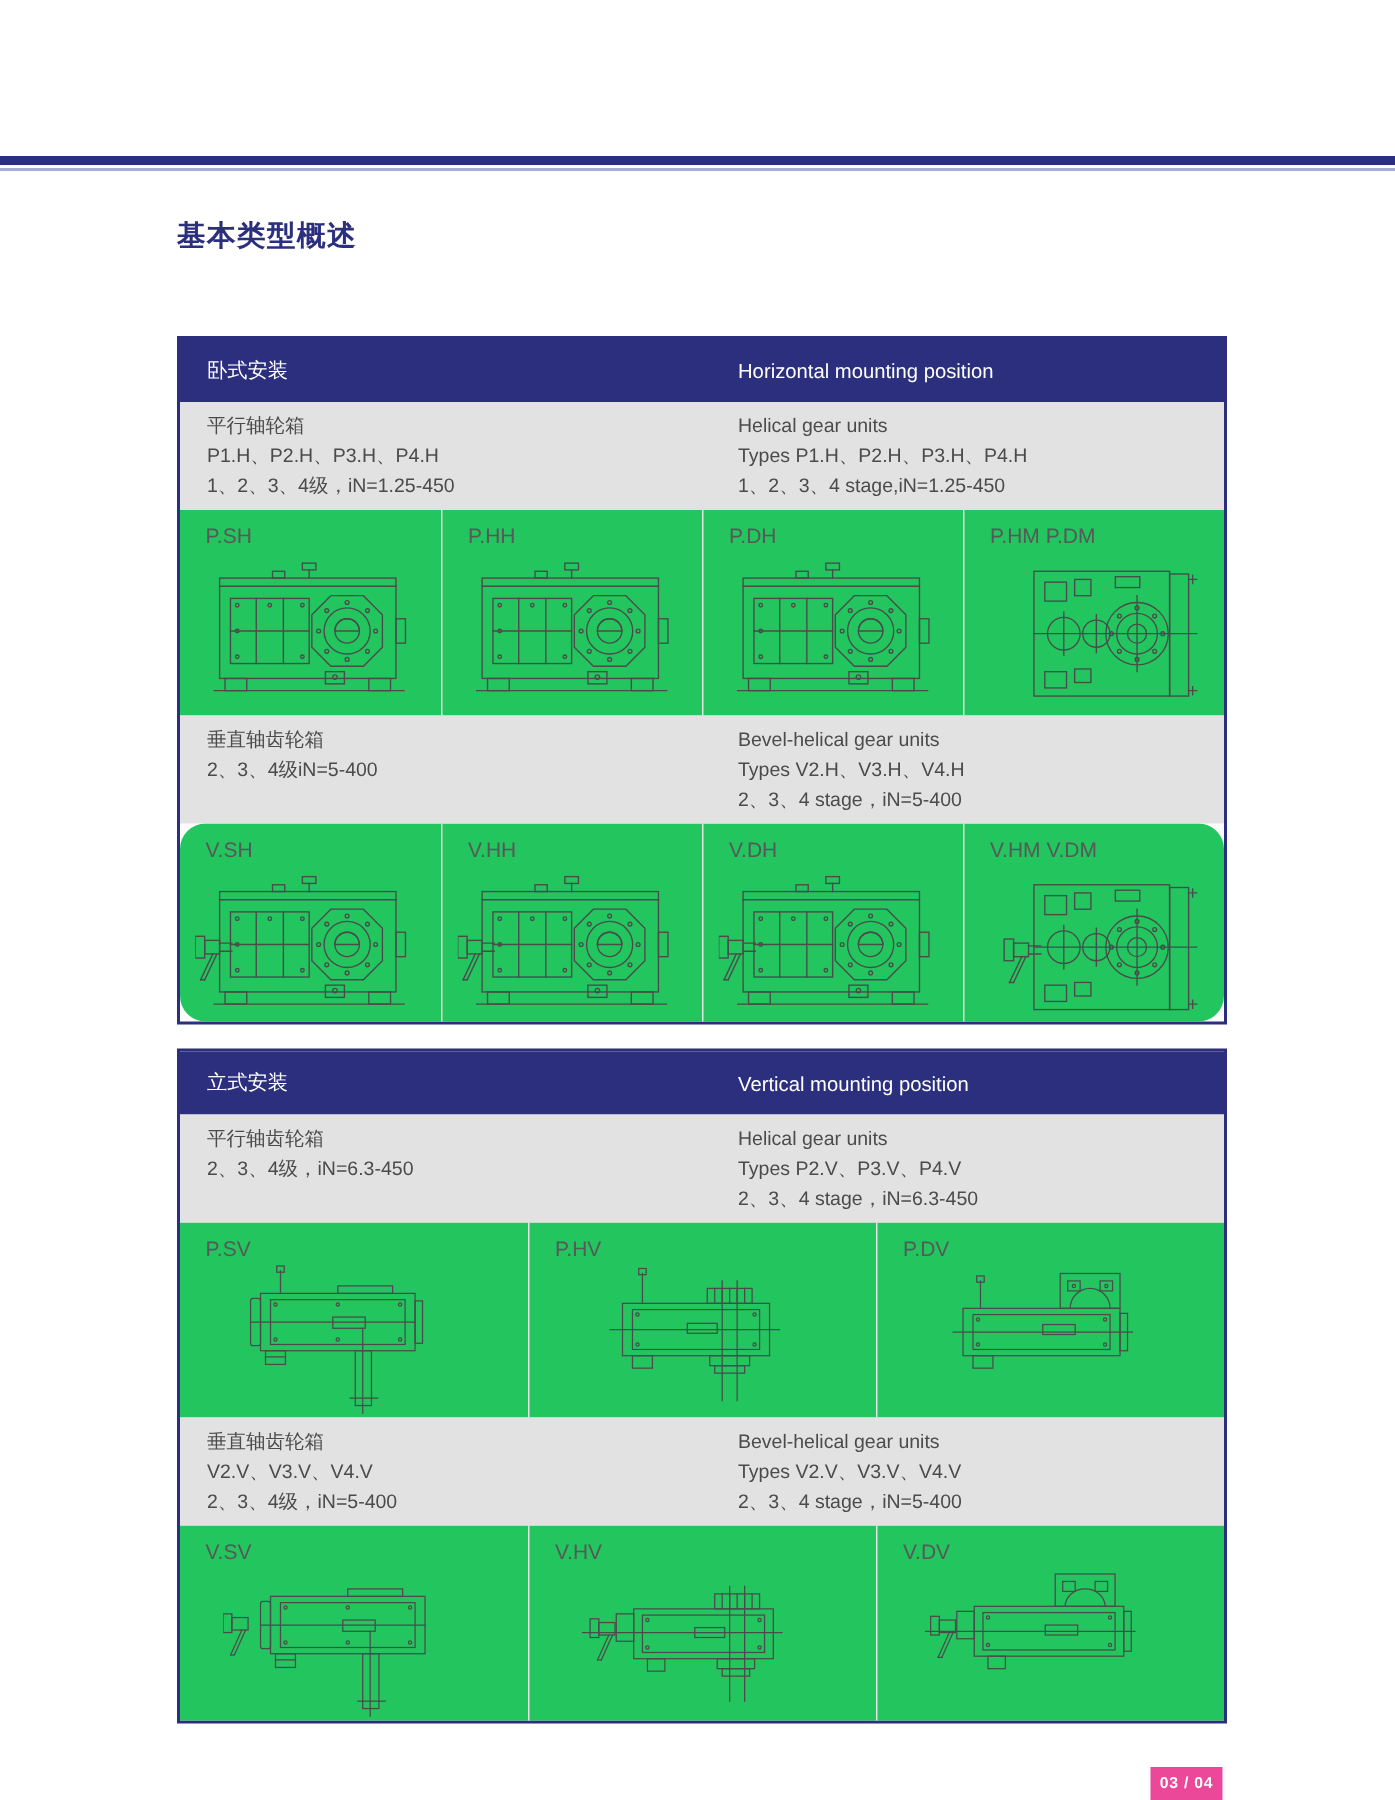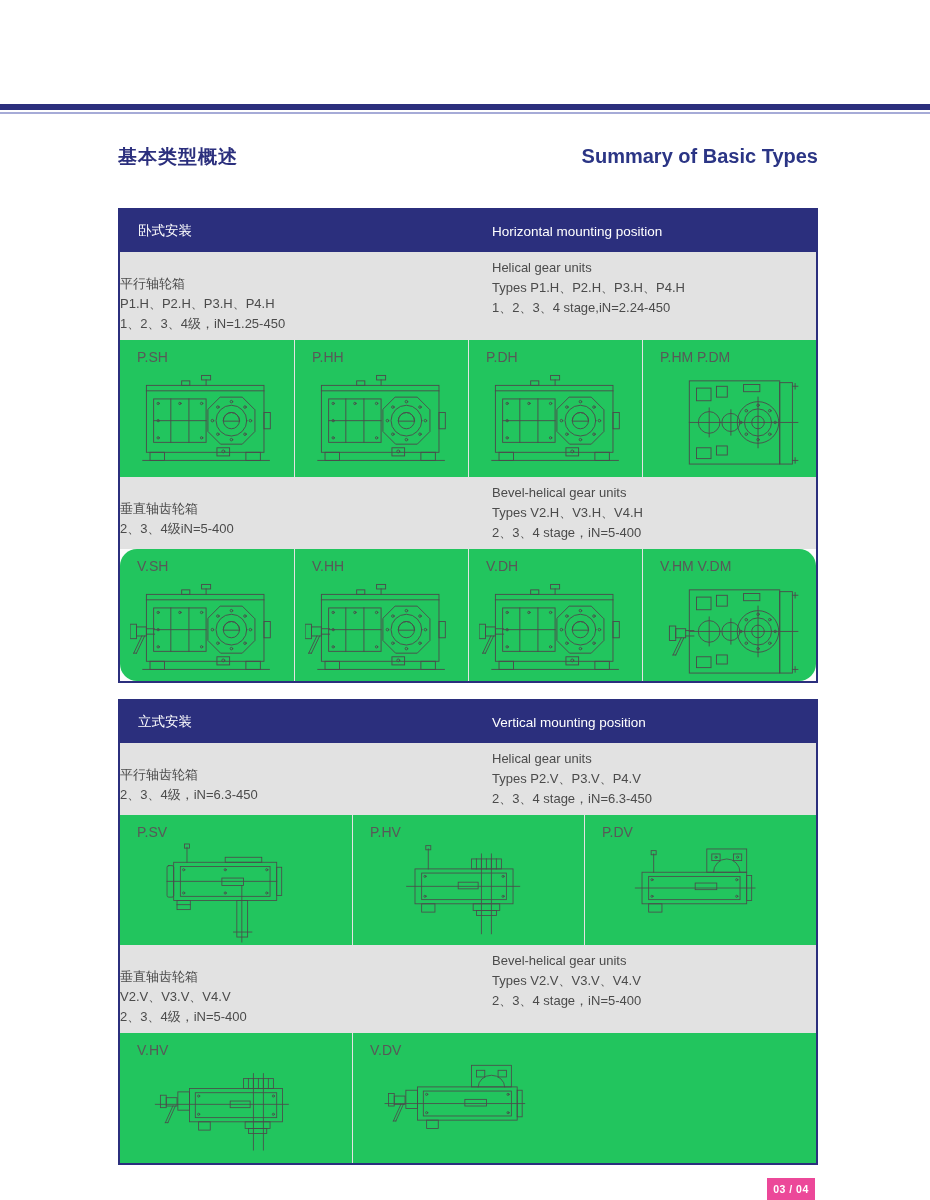--- a/index.html
+++ b/index.html
@@ -11,28 +11,28 @@
   
   .top-rule-main{position:absolute;left:0;top:104px;width:930px;height:6px;background:#2b2f7d;}
   .top-rule-sub{position:absolute;left:0;top:112px;width:930px;height:2px;background:#a6abd7;}
 
   
   .title-row{position:absolute;left:118px;top:144px;width:700px;display:flex;justify-content:space-between;align-items:baseline;}
   .title-zh{font-size:19px;font-weight:bold;color:#2b2f7d;letter-spacing:1px;}
   .title-en{font-size:20px;font-weight:bold;color:#2b3585;}
 
   
-  .content{position:absolute;left:118px;top:208px;width:700px;}
+  .content{position:absolute;left:118px;top:224px;width:700px;}
   .gb-table{border:2px solid #2b2f7d;box-sizing:border-box;background:#fcfcfc;margin-bottom:16px;}
   .tbl-header{background:#2b2f7d;color:#ffffff;height:42px;display:flex;align-items:center;font-size:13.5px;}
   .tbl-header .hz{padding-left:18px;width:372px;box-sizing:border-box;}
   .tbl-header .he{flex:1;}
   .info-row{background:#e2e2e2;position:relative;display:flex;color:#4b4b4b;font-size:13px;line-height:20px;}
   .info-col{padding-top:6px;padding-bottom:6px;}
-  .info-col.zh{width:372px;box-sizing:border-box;margin-top:16px;}
+  .info-col.zh{padding-left:18px;width:372px;box-sizing:border-box;}
   .info-col.en{flex:1;}
   .cell-row{display:grid;background:#22c55e;}
   .type-cell{position:relative;box-sizing:border-box;overflow:hidden;}
   .type-cell + .type-cell{border-left:1px solid #e3e3e3;}
   .type-label{position:absolute;left:17px;top:9px;font-size:14px;color:#585858;}
   .cell-draw{position:absolute;left:50%;transform:translateX(-50%);}
   .t0 .cell-draw{width:154px;height:104px;top:30px;}
   .t1 .cell-draw{width:178px;height:108px;top:24px;}
   
   .draw{fill:none;stroke:#4b4b4b;stroke-width:1;stroke-linecap:square;}
@@ -274,39 +274,38 @@
         <circle class="dot" cx="152" cy="67" r="1.3"></circle>
     </symbol>
   </defs>
 </svg>
 
 <div class="top-rule-main"></div>
 <div class="top-rule-sub"></div>
 
 <div class="title-row">
   <div class="title-zh">基本类型概述</div>
-  <div class="title-en">Summary of Basic Types</div>
 </div>
 
 <div class="content">
     <div class="gb-table t0">
       <div class="tbl-header">
         <div class="hz">卧式安装</div>
         <div class="he">Horizontal mounting position</div>
       </div>
       <div class="info-row">
         <div class="info-col zh">
           <div class="info-line">平行轴轮箱</div>
           <div class="info-line">P1.H、P2.H、P3.H、P4.H</div>
           <div class="info-line">1、2、3、4级，iN=1.25-450</div>
         </div>
         <div class="info-col en">
           <div class="info-line">Helical gear units</div>
           <div class="info-line">Types P1.H、P2.H、P3.H、P4.H</div>
-          <div class="info-line">1、2、3、4 stage,iN=2.24-450</div>
+          <div class="info-line">1、2、3、4 stage,iN=1.25-450</div>
         </div>
       </div>
       <div class="cell-row" style="grid-template-columns: repeat(4, 1fr); height: 137px;">
         <div class="type-cell">
           <div class="type-label">P.SH</div>
           <svg class="draw cell-draw" viewBox="0 0 170 115">
             <use href="#d-ph"></use>
           </svg>
         </div>
         <div class="type-cell">
@@ -409,20 +408,26 @@
           <div class="info-line">2、3、4级，iN=5-400</div>
         </div>
         <div class="info-col en">
           <div class="info-line">Bevel-helical gear units</div>
           <div class="info-line">Types V2.V、V3.V、V4.V</div>
           <div class="info-line">2、3、4 stage，iN=5-400</div>
         </div>
       </div>
       <div class="cell-row" style="grid-template-columns: repeat(3, 1fr); height: 130px;">
         <div class="type-cell">
+          <div class="type-label">V.SV</div>
+          <svg class="draw cell-draw" viewBox="0 0 210 130">
+            <use href="#d-vsv"></use>
+          </svg>
+        </div>
+        <div class="type-cell">
           <div class="type-label">V.HV</div>
           <svg class="draw cell-draw" viewBox="0 0 210 130">
             <use href="#d-vhv"></use>
           </svg>
         </div>
         <div class="type-cell">
           <div class="type-label">V.DV</div>
           <svg class="draw cell-draw" viewBox="0 0 210 130">
             <use href="#d-vdv"></use>
           </svg>

